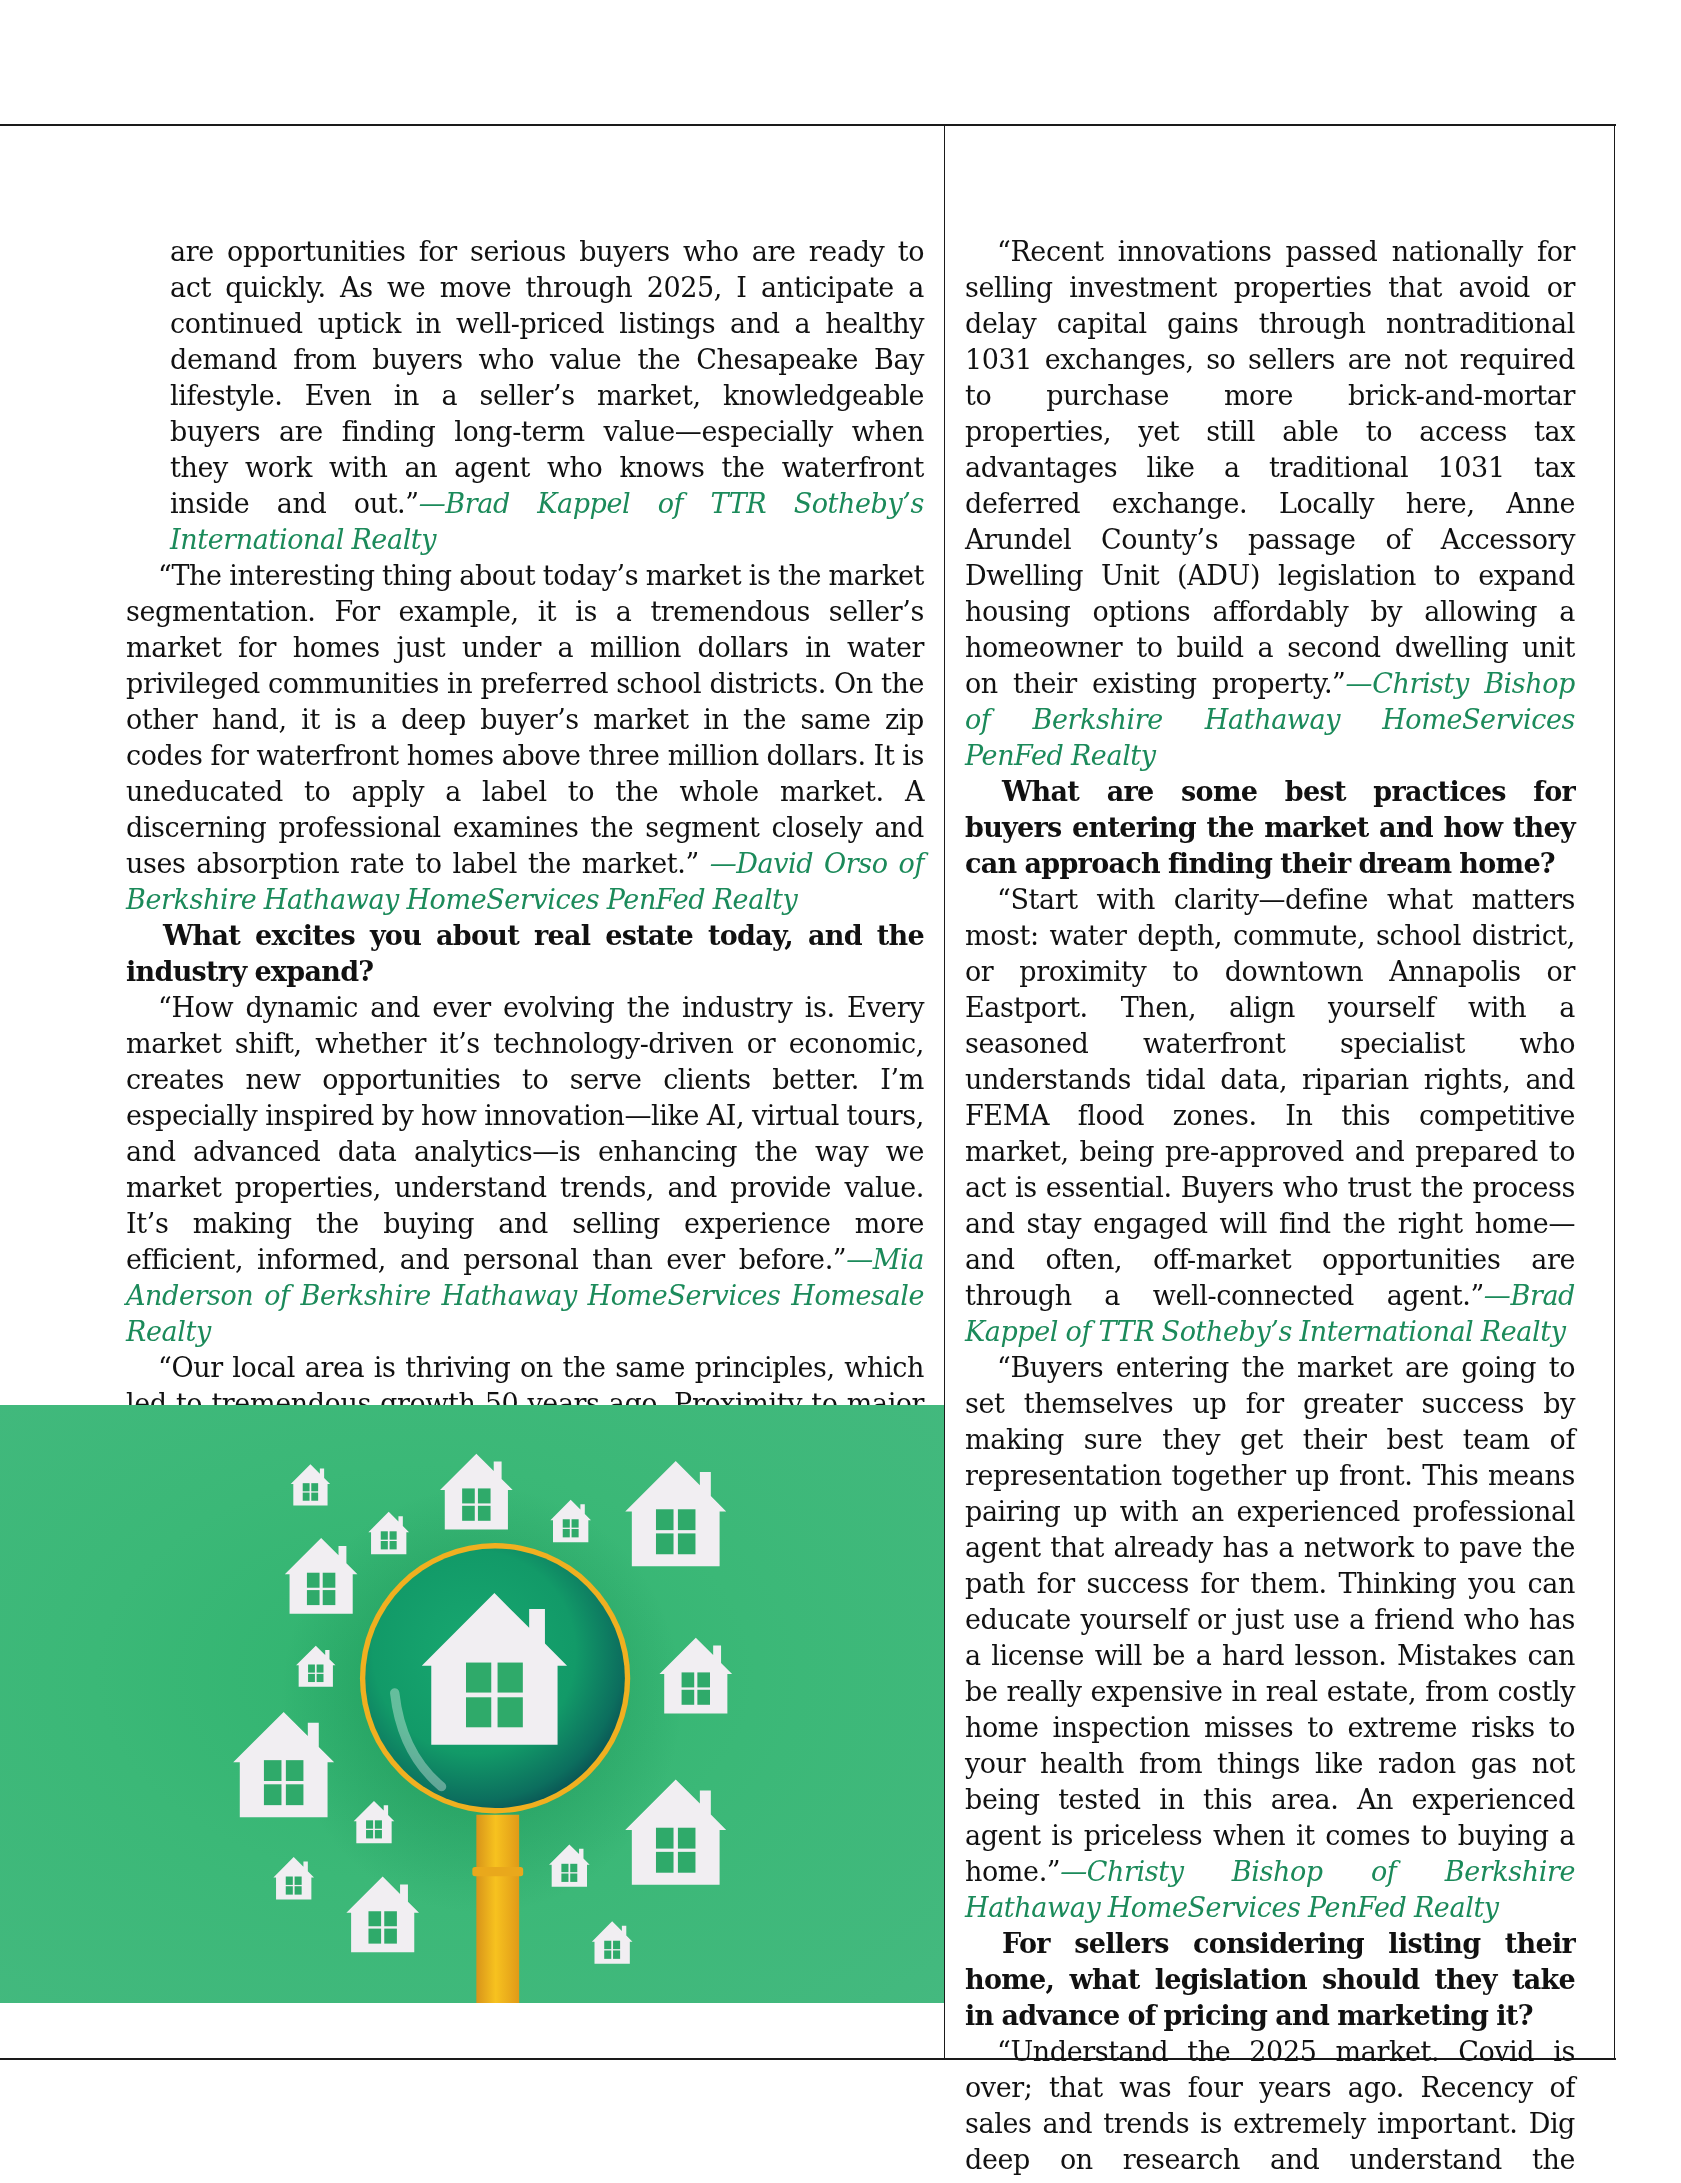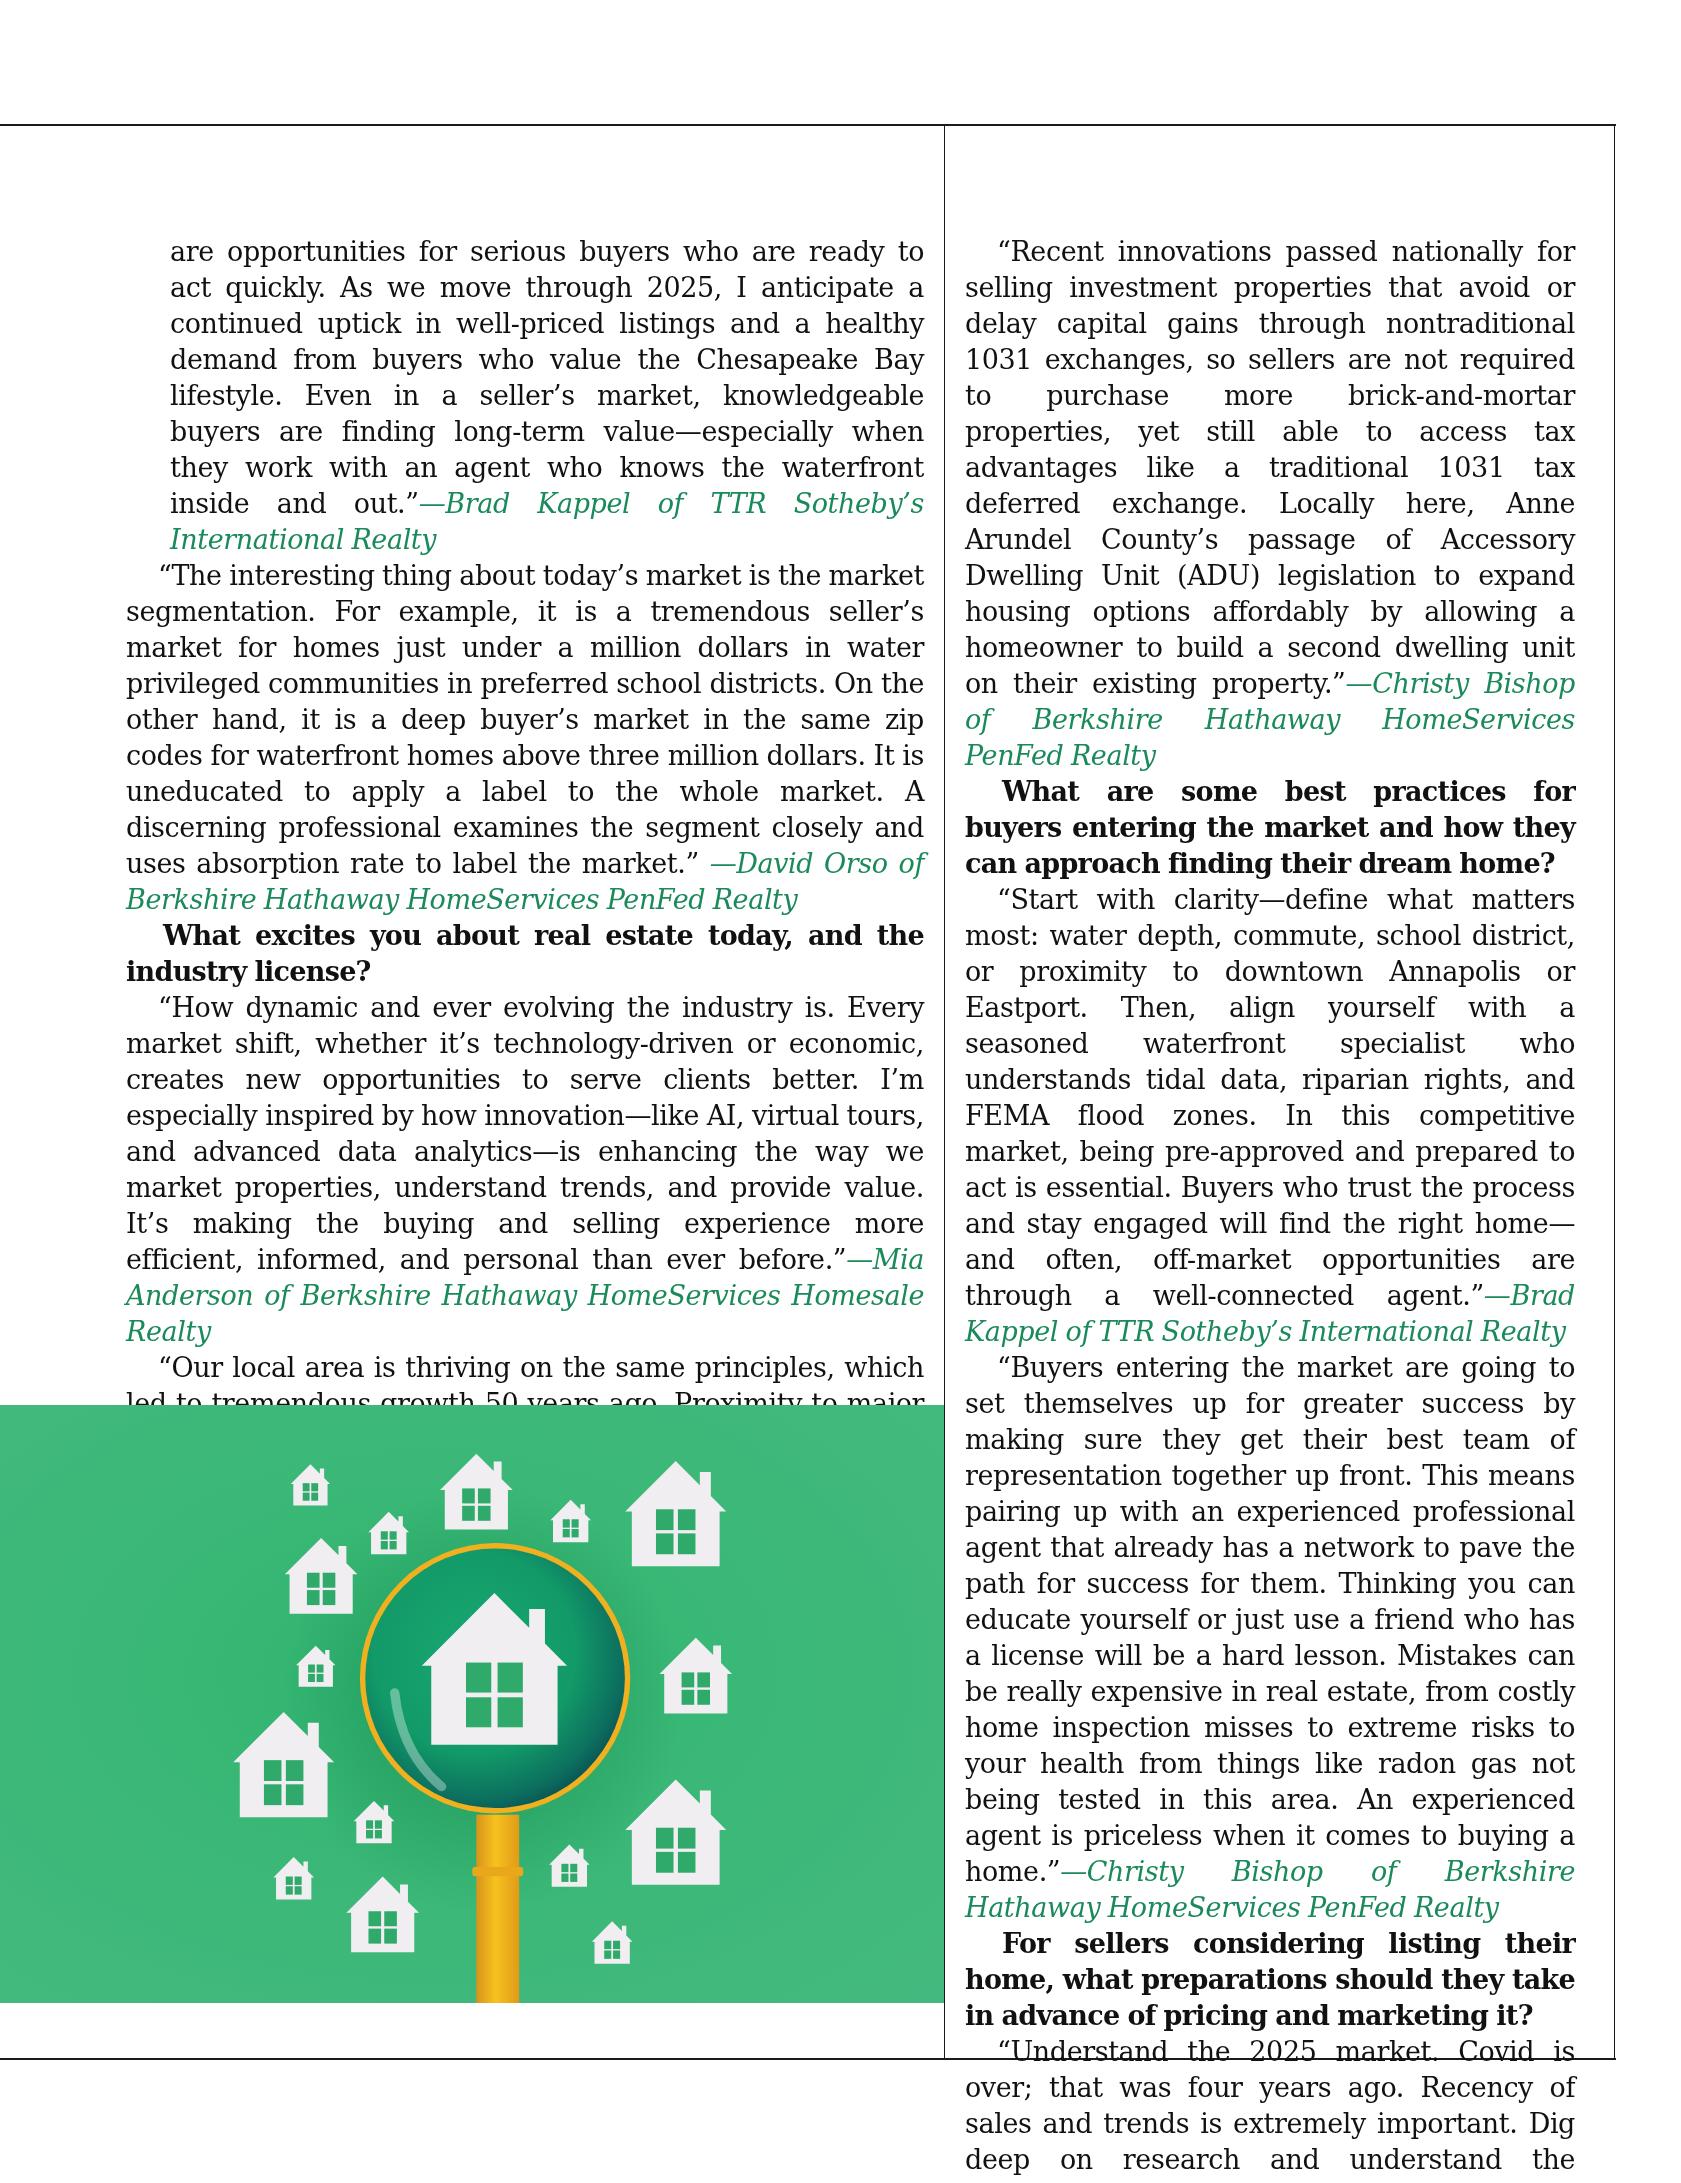--- a/index.html
+++ b/index.html
@@ -27,31 +27,31 @@
 <body>
 
 <div class="frame-top"></div>
 <div class="frame-bottom"></div>
 <div class="frame-right"></div>
 <div class="col-divider"></div>
 
 <div class="column col-left">
   <p class="cont"><span>are opportunities for serious buyers who are ready to act quickly. As we move through 2025, I anticipate a continued uptick in well-priced listings and a healthy demand from buyers who value the Chesapeake Bay lifestyle. Even in a seller’s market, knowledgeable buyers are finding long-term value—especially when they work with an agent who knows the waterfront inside and out.”</span><span class="attr">—Brad Kappel of TTR Sotheby’s International Realty</span></p>
   <p><span>“The interesting thing about today’s market is the market segmentation. For example, it is a tremendous seller’s market for homes just under a million dollars in water privileged communities in preferred school districts. On the other hand, it is a deep buyer’s market in the same zip codes for waterfront homes above three million dollars. It is uneducated to apply a label to the whole market. A discerning professional examines the segment closely and uses absorption rate to label the market.” </span><span class="attr">—David Orso of Berkshire Hathaway HomeServices PenFed Realty</span></p>
-  <p class="question">What excites you about real estate today, and the industry license?</p>
+  <p class="question">What excites you about real estate today, and the industry expand?</p>
   <p><span>“How dynamic and ever evolving the industry is. Every market shift, whether it’s technology-driven or economic, creates new opportunities to serve clients better. I’m especially inspired by how innovation—like AI, virtual tours, and advanced data analytics—is enhancing the way we market properties, understand trends, and provide value. It’s making the buying and selling experience more efficient, informed, and personal than ever before.”</span><span class="attr">—Mia Anderson of Berkshire Hathaway HomeServices Homesale Realty</span></p>
   <p><span>“Our local area is thriving on the same principles, which led to tremendous growth 50 years ago. Proximity to major metropolitan markets, access to airports, superior outdoor living and water access, small town vibes, and a sense of community. We stand on the same foundation and a renaissance is in full effect.”</span><span class="attr">—David Orso of Berkshire Hathaway HomeServices PenFed Realty</span></p>
 </div>
 
 <div class="column col-right">
   <p><span>“Recent innovations passed nationally for selling investment properties that avoid or delay capital gains through nontraditional 1031 exchanges, so sellers are not required to purchase more brick-and-mortar properties, yet still able to access tax advantages like a traditional 1031 tax deferred exchange. Locally here, Anne Arundel County’s passage of Accessory Dwelling Unit (ADU) legislation to expand housing options affordably by allowing a homeowner to build a second dwelling unit on their existing property.”</span><span class="attr">—Christy Bishop of Berkshire Hathaway HomeServices PenFed Realty</span></p>
   <p class="question">What are some best practices for buyers entering the market and how they can approach finding their dream home?</p>
   <p><span>“Start with clarity—define what matters most: water depth, commute, school district, or proximity to downtown Annapolis or Eastport. Then, align yourself with a seasoned waterfront specialist who understands tidal data, riparian rights, and FEMA flood zones. In this competitive market, being pre-approved and prepared to act is essential. Buyers who trust the process and stay engaged will find the right home—and often, off-market opportunities are through a well-connected agent.”</span><span class="attr">—Brad Kappel of TTR Sotheby’s International Realty</span></p>
   <p><span>“Buyers entering the market are going to set themselves up for greater success by making sure they get their best team of representation together up front. This means pairing up with an experienced professional agent that already has a network to pave the path for success for them. Thinking you can educate yourself or just use a friend who has a license will be a hard lesson. Mistakes can be really expensive in real estate, from costly home inspection misses to extreme risks to your health from things like radon gas not being tested in this area. An experienced agent is priceless when it comes to buying a home.”</span><span class="attr">—Christy Bishop of Berkshire Hathaway HomeServices PenFed Realty</span></p>
-  <p class="question">For sellers considering listing their home, what preparations should they take in advance of pricing and marketing it?</p>
+  <p class="question">For sellers considering listing their home, what legislation should they take in advance of pricing and marketing it?</p>
   <p><span>“Understand the 2025 market. Covid is over; that was four years ago. Recency of sales and trends is extremely important. Dig deep on research and understand the important relationship between the condition of the home and pricing of the home.”</span></p>
 </div>
 
 <div class="photo">
   <svg width="944" height="598" viewBox="0 0 1411 893" xmlns="http://www.w3.org/2000/svg">
     <defs>
       <symbol id="house" viewBox="0 0 100 100">
         <path d="M50 2 L72 24 L72 12 L82 12 L82 34 L96 48 L90 48 L90 98 L10 98 L10 48 L4 48 Z" fill="#f1eef2"></path>
         <rect x="32" y="46" width="16" height="19" fill="#2faa6a"></rect>
         <rect x="52" y="46" width="16" height="19" fill="#2faa6a"></rect>

